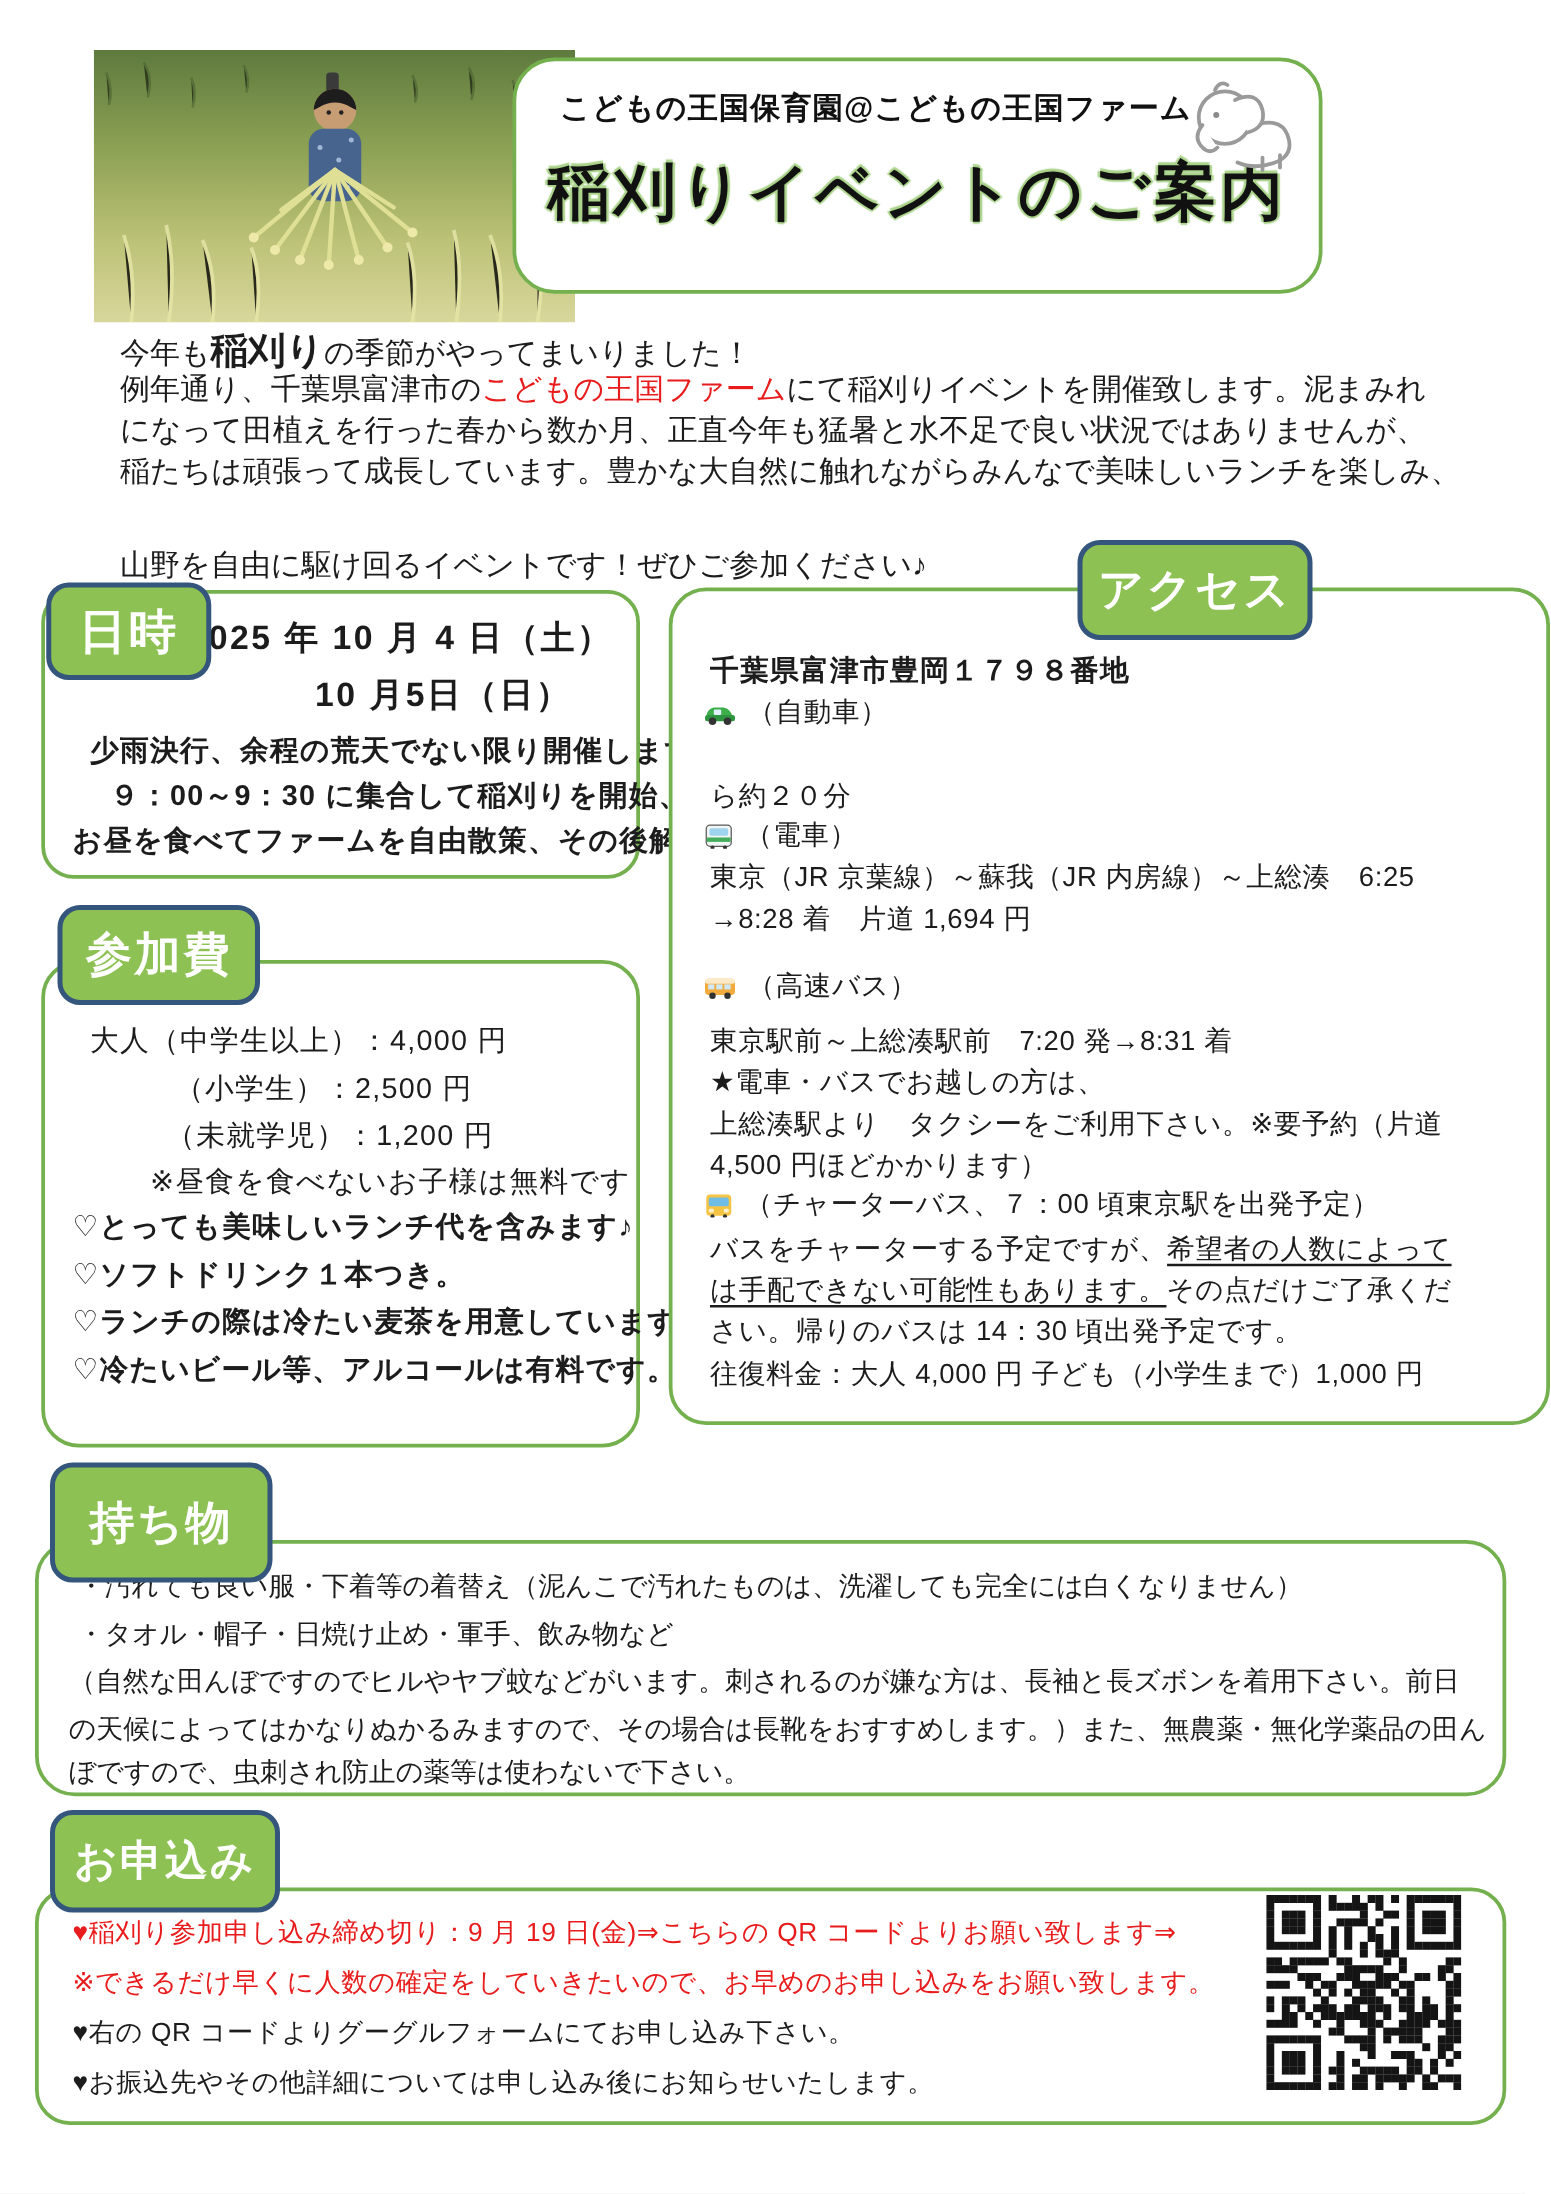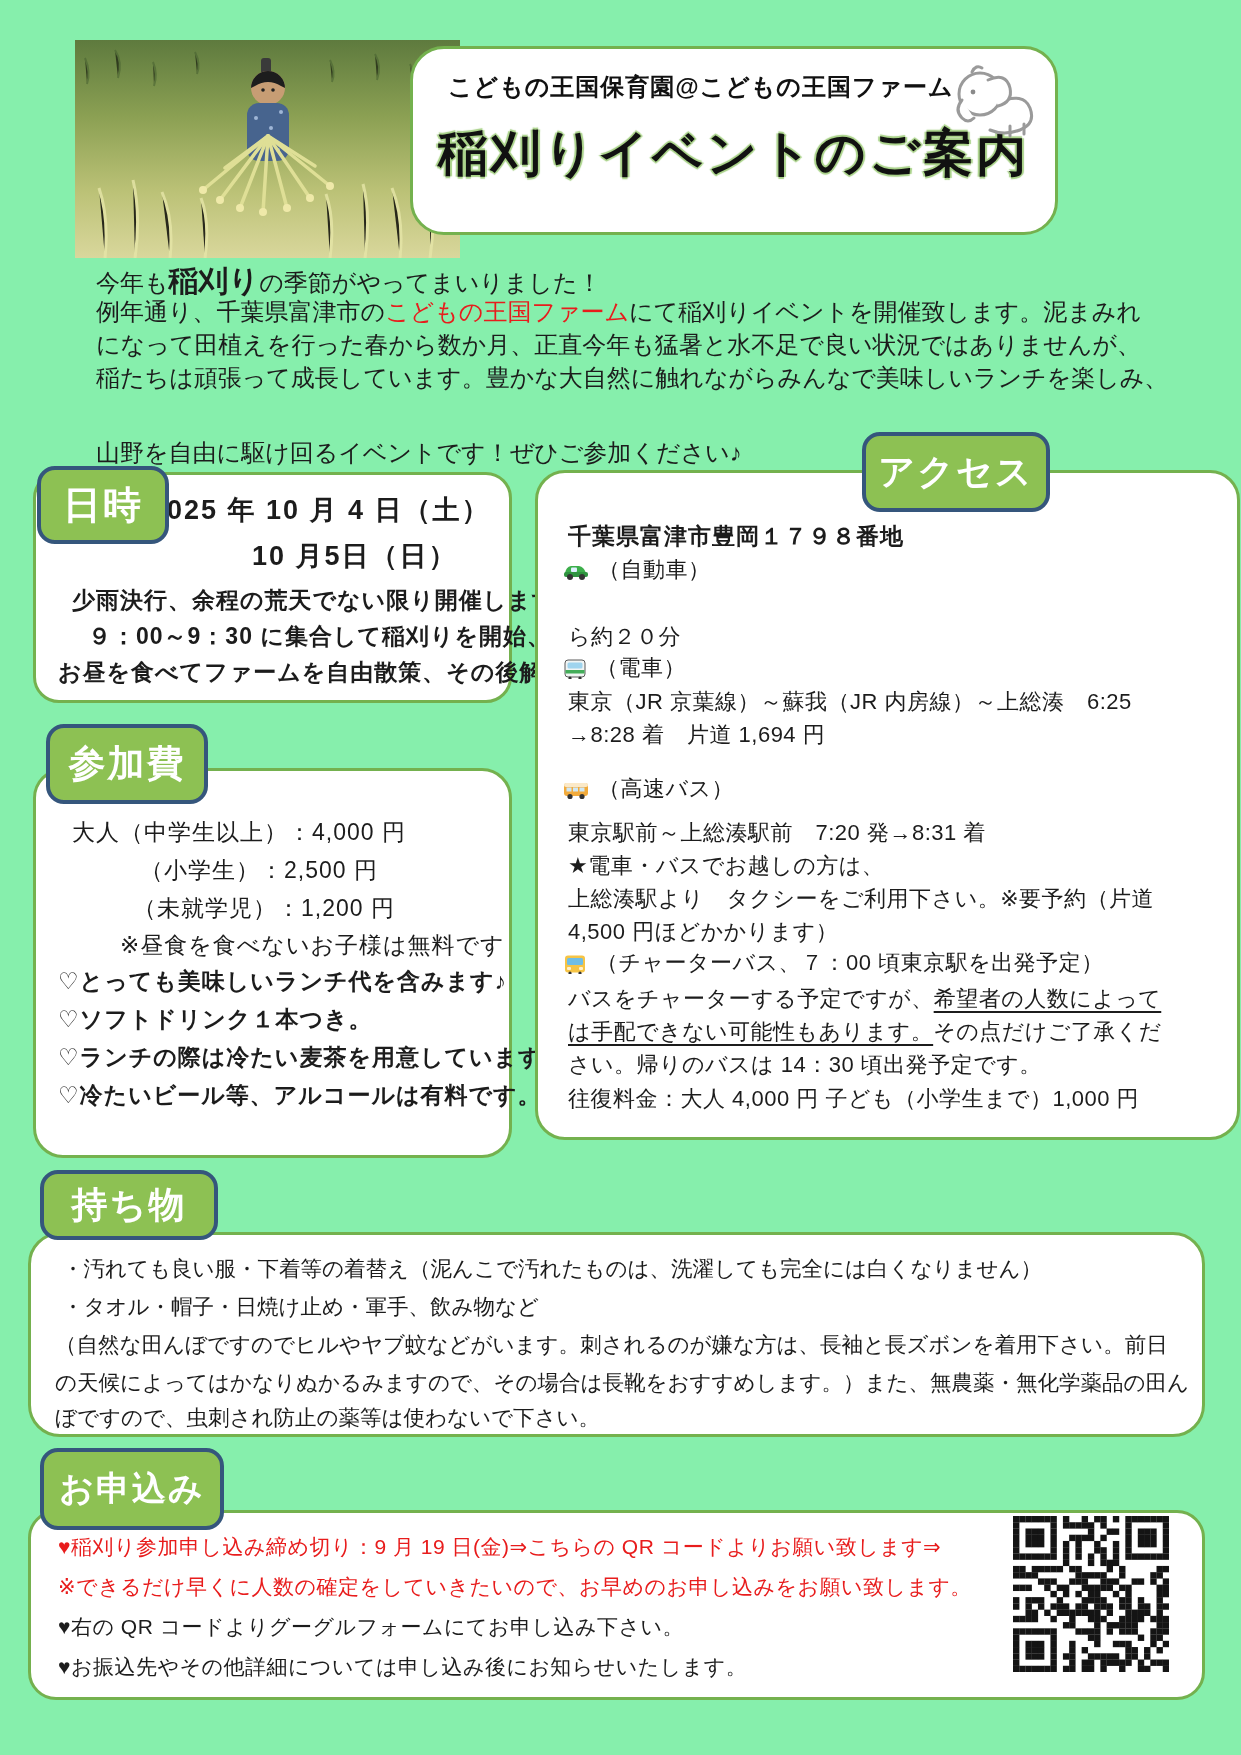--- a/index.html
+++ b/index.html
@@ -1,16 +1,16 @@
 <!DOCTYPE html>
 <html><head>
 <meta charset="utf-8">
 <style>
   html,body{margin:0;padding:0;background:#e9e9e9;}
-  .page{position:relative;width:1241px;height:1755px;background:#86efac;margin:0 auto;
+  .page{position:relative;width:1241px;height:1755px;background:#ffffff;margin:0 auto;
         font-family:"Liberation Sans","DejaVu Sans",sans-serif;color:#1c1c1c;overflow:hidden;}
   .abs{position:absolute;}
   .ln{position:absolute;white-space:nowrap;line-height:1.25;}
   .gbox{position:absolute;border:3px solid #74b14e;border-radius:30px;background:#fff;box-sizing:border-box;}
   .tab{position:absolute;background:#8dc153;border:4px solid #35567c;border-radius:18px;
        color:#fff;font-weight:bold;display:flex;align-items:center;justify-content:center;
        z-index:5;letter-spacing:2px;box-sizing:border-box;}
   .title-big{font-size:50px;font-weight:bold;letter-spacing:3px;color:#111;
        text-shadow:-2px 0 1px #a9d289,2px 0 1px #a9d289,0 -2px 1px #a9d289,0 2px 1px #a9d289;}
   .subtitle{font-size:24px;font-weight:600;color:#111;letter-spacing:1px;}
@@ -196,21 +196,21 @@
       <circle cx="8" cy="19" r="1.6" fill="#333"></circle>
         <circle cx="18" cy="19" r="1.6" fill="#333"></circle>
     </svg><span>（チャーターバス、７：00 頃東京駅を出発予定）</span>
   </div>
   <div class="ln acc" style="left:568px;top:985px;"><span>バスをチャーターする予定ですが、</span><span class="underl">希望者の人数によって</span></div>
   <div class="ln acc" style="left:568px;top:1018px;"><span class="underl">は手配できない可能性もあります。</span><span>その点だけご了承くだ</span></div>
   <div class="ln acc" style="left:568px;top:1051px;">さい。帰りのバスは 14：30 頃出発予定です。</div>
   <div class="ln acc" style="left:568px;top:1085px;">往復料金：大人 4,000 円 子ども（小学生まで）1,000 円</div>
 
   <div class="gbox" style="left:28px;top:1232px;width:1177px;height:205px;border-radius:32px;"></div>
-  <div class="tab" style="left:40px;top:1170px;width:178px;height:70px;font-size:36px;">持ち物</div>
+  <div class="tab" style="left:40px;top:1170px;width:178px;height:96px;font-size:36px;">持ち物</div>
   <div class="ln bel" style="left:62px;top:1256px;">・汚れても良い服・下着等の着替え（泥んこで汚れたものは、洗濯しても完全には白くなりません）</div>
   <div class="ln bel" style="left:62px;top:1294px;">・タオル・帽子・日焼け止め・軍手、飲み物など</div>
   <div class="ln bel" style="left:55px;top:1332px;">（自然な田んぼですのでヒルやヤブ蚊などがいます。刺されるのが嫌な方は、長袖と長ズボンを着用下さい。前日</div>
   <div class="ln bel" style="left:55px;top:1370px;">の天候によってはかなりぬかるみますので、その場合は長靴をおすすめします。）また、無農薬・無化学薬品の田ん</div>
   <div class="ln bel" style="left:55px;top:1405px;">ぼですので、虫刺され防止の薬等は使わないで下さい。</div>
 
   <div class="gbox" style="left:28px;top:1510px;width:1177px;height:190px;border-radius:28px;"></div>
   <div class="tab" style="left:40px;top:1448px;width:184px;height:82px;font-size:34px;">お申込み</div>
   <div class="ln app-ln red" style="left:58px;top:1534px;">♥稲刈り参加申し込み締め切り：9 月 19 日(金)⇒こちらの QR コードよりお願い致します⇒</div>
   <div class="ln app-ln red" style="left:58px;top:1574px;">※できるだけ早くに人数の確定をしていきたいので、お早めのお申し込みをお願い致します。</div>

